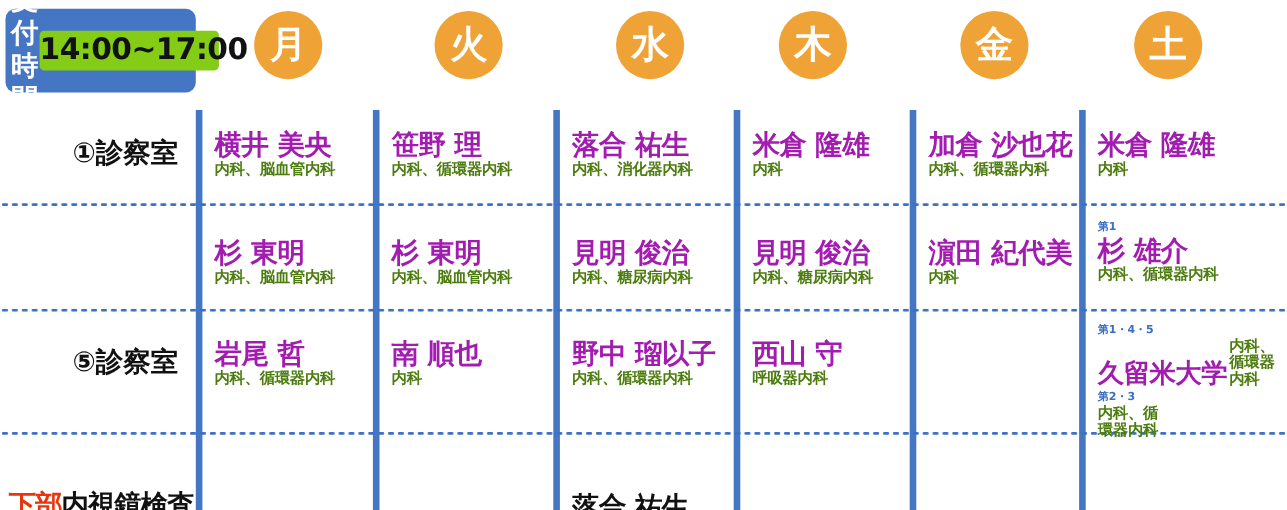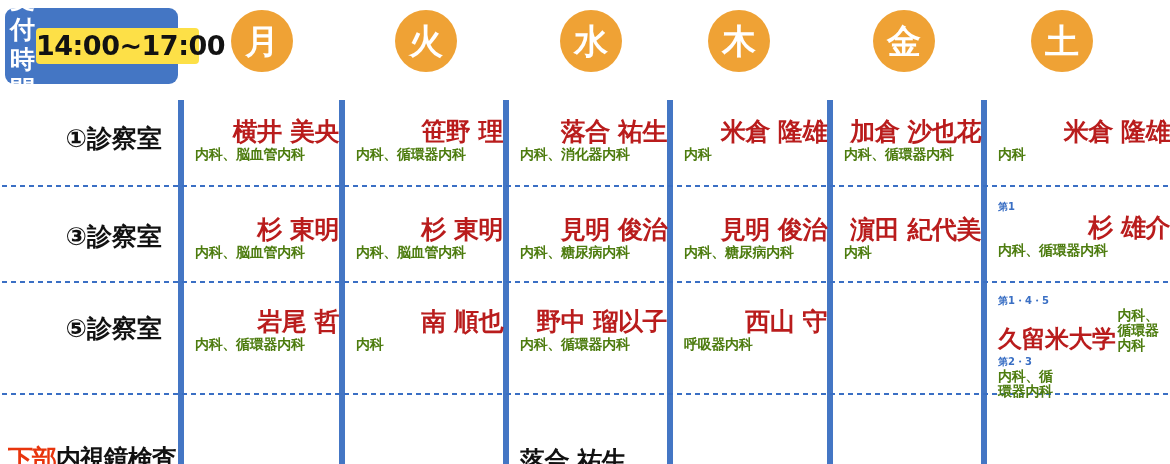--- a/index.html
+++ b/index.html
@@ -19,21 +19,21 @@
     background:#4476c4;border-radius:9px;
     box-sizing:border-box;
     display:flex;flex-direction:row;align-items:center;
     justify-content:flex-start;padding:3px 19px 5px 5px;
   }
   .time-badge-title{
     color:#ffffff;font-size:25px;font-weight:700;line-height:30px;
     letter-spacing:1px;
   }
   .time-badge-value{
-    margin-top:2px;width:163px;height:36px;background:#fde047;
+    margin-top:2px;width:163px;height:36px;background:#84cc16;
     border-radius:4px;color:#121212;font-size:27px;font-weight:700;
     line-height:36px;text-align:center;letter-spacing:-0.5px;
   }
   .day-circle{
     position:absolute;top:10px;width:62px;height:62px;border-radius:50%;
     background:#efa235;color:#ffffff;
     font-size:34px;font-weight:700;line-height:62px;text-align:center;
   }
 
   
@@ -51,22 +51,22 @@
   .vline.short{height:364px;}
 
   .hdot{
     position:absolute;left:0;width:1170px;height:4px;
     background-image:radial-gradient(#3a6fc4 45%, rgba(0,0,0,0) 46%);
     background-size:9px 4px;background-repeat:repeat-x;
   }
 
   .cell{position:absolute;box-sizing:border-box;padding-left:11px;}
   .docname{
-    color:#b91c1c;font-size:25px;font-weight:700;line-height:28px;
-    white-space:nowrap;letter-spacing:-0.5px;text-align:right;
+    color:#a21caf;font-size:25px;font-weight:700;line-height:28px;
+    white-space:nowrap;letter-spacing:-0.5px;
   }
   .docspec{
     color:#4d7c0f;font-size:14px;font-weight:700;line-height:17px;
     white-space:nowrap;letter-spacing:-0.3px;
   }
   .prefix{
     color:#3a6fc4;font-size:10px;font-weight:700;line-height:14px;
     white-space:nowrap;
   }
   .inline-entry{display:flex;align-items:flex-end;gap:2px;}
@@ -113,21 +113,20 @@
     <div class="vline short" style="left:503px"></div>
     <div class="vline short" style="left:667px"></div>
     <div class="vline short" style="left:827px"></div>
     <div class="vline short" style="left:981px"></div>
 
     <div class="hdot" style="top:84px"></div>
     <div class="hdot" style="top:180px"></div>
     <div class="hdot" style="top:292px"></div>
 
     <div class="rowlabel" style="top:22px">①診察室</div>
-    <div class="rowlabel" style="top:120px">③診察室</div>
     <div class="rowlabel" style="top:212px">⑤診察室</div>
 
     <div class="cell" style="left:184px;top:18px;width:155px">
       <div class="docname">横井 美央</div>
       <div class="docspec">内科、脳血管内科</div>
     </div>
     <div class="cell" style="left:345px;top:18px;width:158px">
       <div class="docname">笹野 理</div>
       <div class="docspec">内科、循環器内科</div>
     </div>

